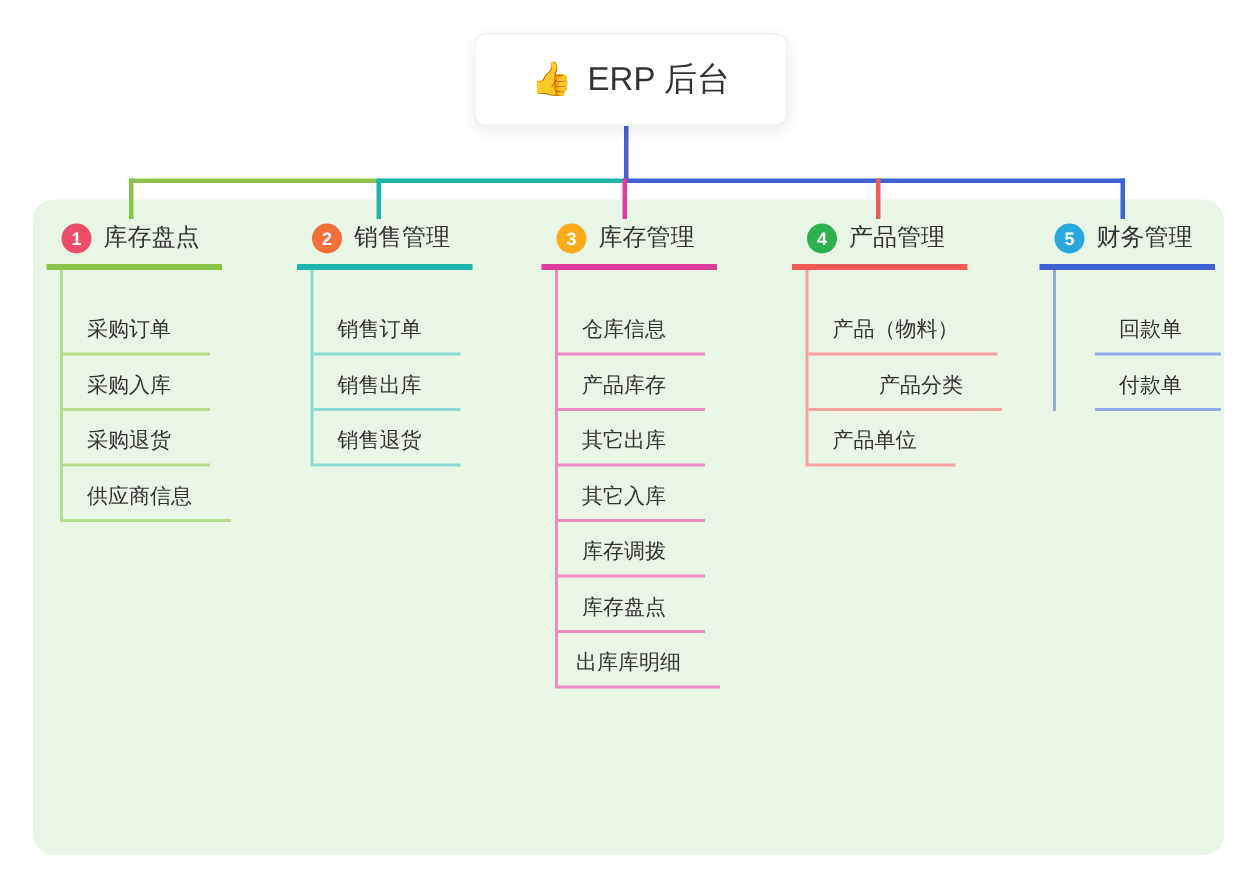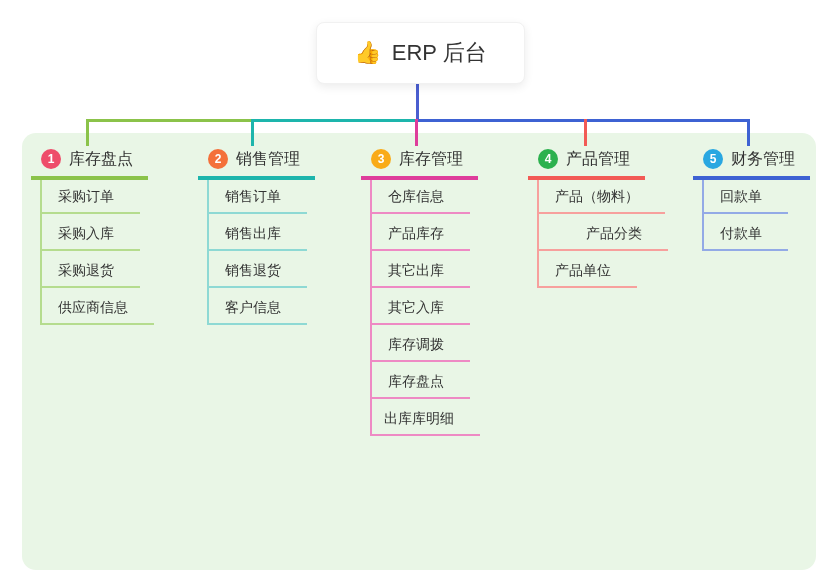--- a/index.html
+++ b/index.html
@@ -50,21 +50,21 @@
     cursor:pointer;
   }
   .badge{
     flex:0 0 auto;width:20px;height:20px;border-radius:50%;
     color:#fff;font-size:12px;font-weight:bold;
     display:flex;align-items:center;justify-content:center;
   }
   .branch-label{font-size:16px;line-height:21px;white-space:nowrap;}
   .children{margin-left:9px;border-left:2px solid #ccc;}
   .child{height:37px;display:flex;align-items:flex-end;cursor:pointer;}
-  .child:first-child{height:34px;}
+  .child:first-child{height:57px;}
   .child-label{
     font-size:14px;line-height:18px;white-space:nowrap;
     padding:0 26px 7px 16px;border-bottom:2px solid #ccc;
   }
 </style>
 </head>
 <body>
 
 <div class="panel" style="background: rgb(233, 246, 230);"></div>
 
@@ -119,23 +119,20 @@
   </div>
 
   <div class="child">
     <span class="child-label" style="border-bottom-color: rgb(142, 217, 212);">销售出库</span>
   </div>
 
   <div class="child">
     <span class="child-label" style="border-bottom-color: rgb(142, 217, 212);">销售退货</span>
   </div>
 
-  <div class="child">
-    <span class="child-label" style="border-bottom-color: rgb(142, 217, 212);">客户信息</span>
-  </div>
 </div>
   </div>
 
   <div class="branch">
     <div class="branch-header" style="border-bottom-color: rgb(222, 61, 155);">
       <span class="badge" style="background: rgb(249, 171, 24);">3</span>
       <span class="branch-label">库存管理</span>
     </div>
     <div class="children" style="border-left-color: rgb(238, 138, 196);">
   <div class="child">
@@ -186,21 +183,21 @@
     <span class="child-label" style="border-bottom-color: rgb(247, 160, 157);">产品单位</span>
   </div>
 </div>
   </div>
 
   <div class="branch">
     <div class="branch-header" style="border-bottom-color: rgb(62, 98, 211);">
       <span class="badge" style="background: rgb(41, 167, 225);">5</span>
       <span class="branch-label">财务管理</span>
     </div>
-    <div class="children" style="border-left-color: rgb(147, 170, 230);">
+    <div class="children" style="border-left-color: rgb(147, 170, 230); padding-left: 26px;">
   <div class="child">
     <span class="child-label" style="border-bottom-color: rgb(147, 170, 230);">回款单</span>
   </div>
 
   <div class="child">
     <span class="child-label" style="border-bottom-color: rgb(147, 170, 230);">付款单</span>
   </div>
 
 </div>
   </div>

